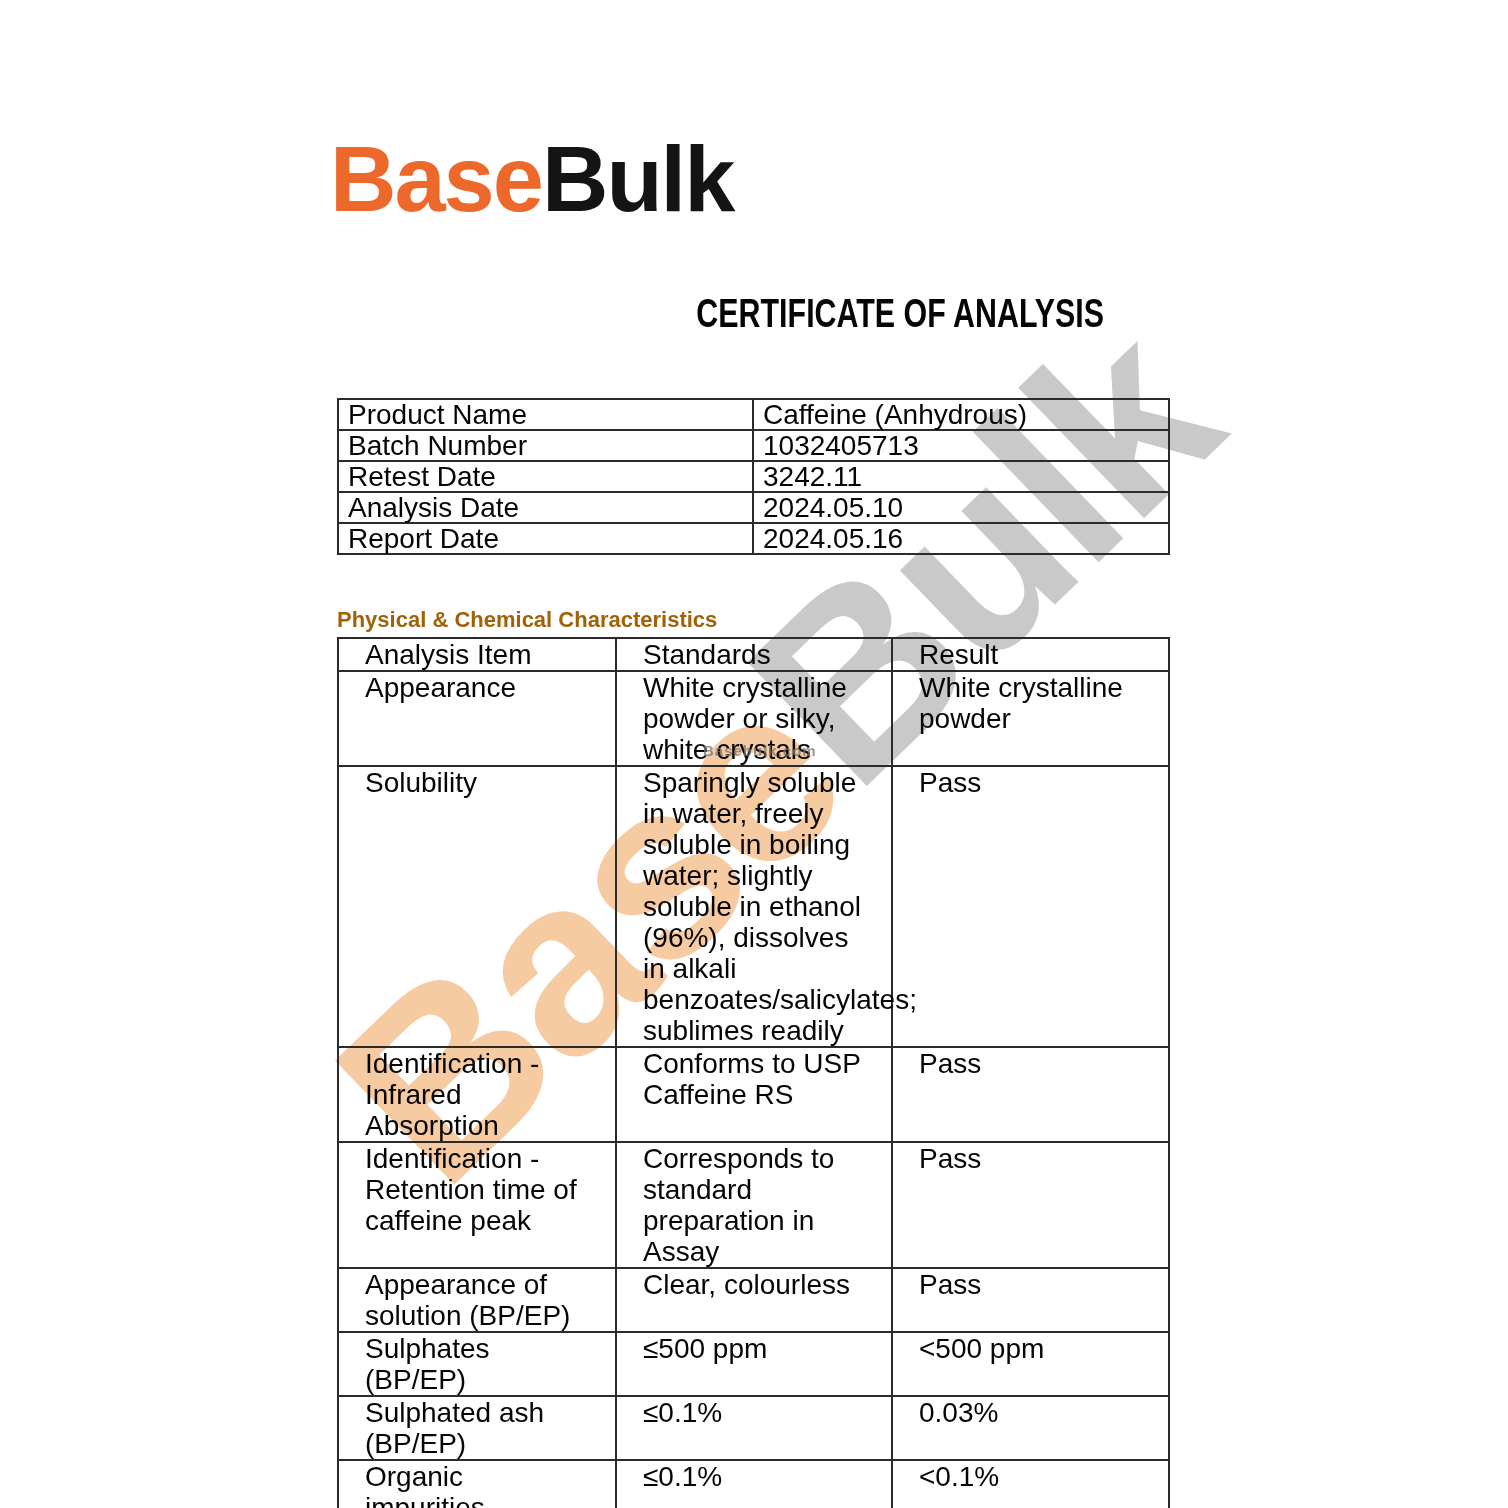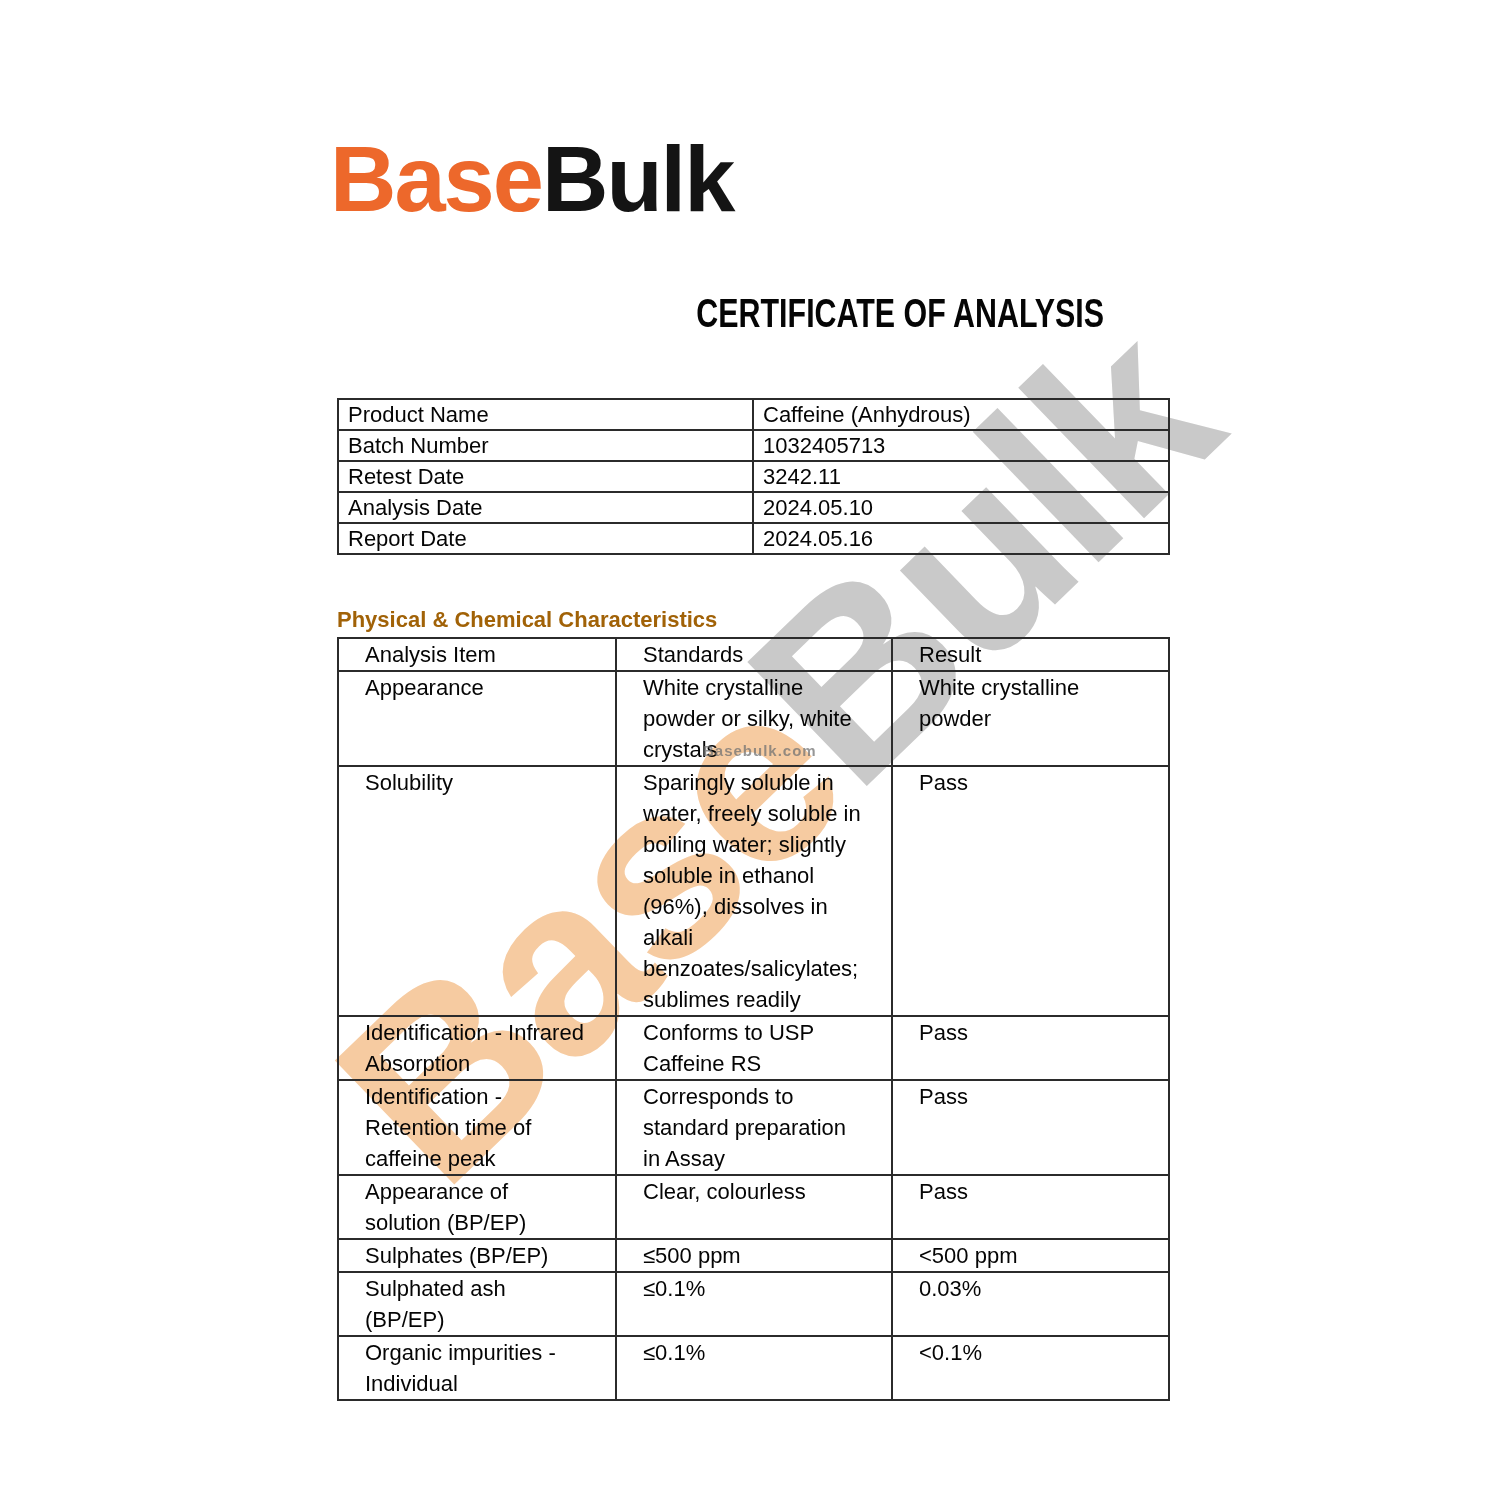--- a/index.html
+++ b/index.html
@@ -57,21 +57,21 @@
     font-size:40px;font-weight:bold;line-height:46px;
     transform:scaleX(0.76);
     transform-origin:center;
     white-space:nowrap;
     color:#050505;
   }
 
   table{border-collapse:collapse;table-layout:fixed;background:transparent;}
   td,th{
     border:2px solid #2b2b2b;
-    font-size:22px;
+    font-size:28px;
     font-weight:normal;
     text-align:left;
     vertical-align:top;
     background:transparent;
     color:#050505;
   }
 
   .info-table{position:absolute;left:337px;top:398px;width:831px;}
   .info-table td{line-height:29px;padding:0 9px;}
 

